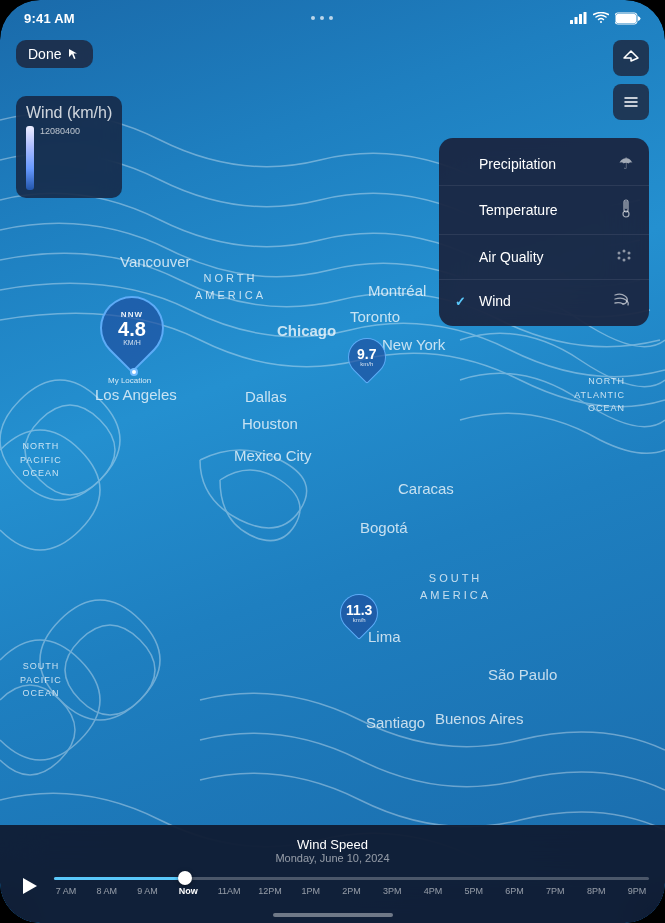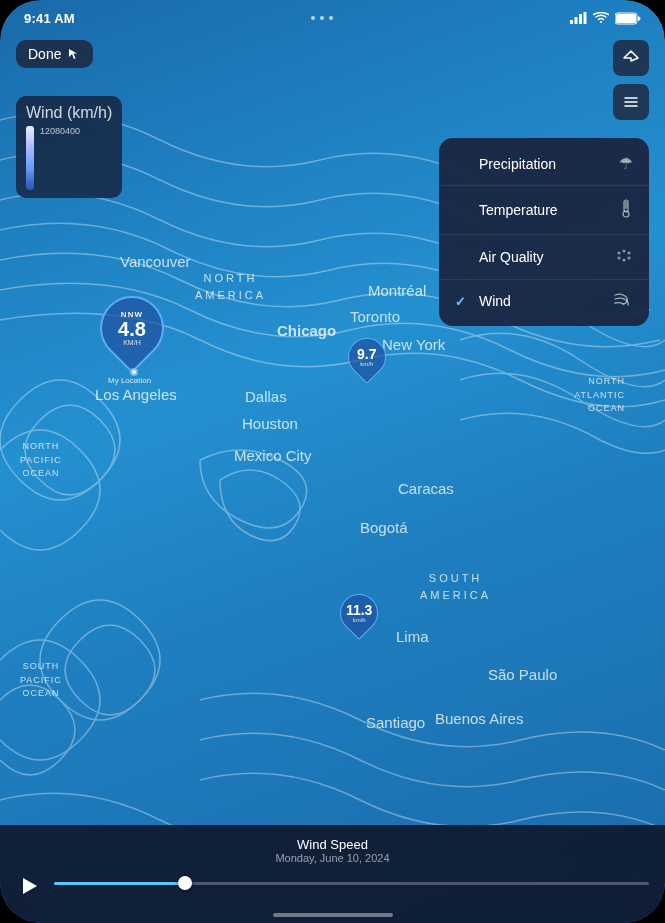--- a/index.html
+++ b/index.html
@@ -521,21 +521,21 @@
     <div class="city-label" style="left: 277px; top: 322px; font-weight: bold;">Chicago</div>
     <div class="city-label" style="left: 245px; top: 388px;">Dallas</div>
     <div class="city-label" style="left: 242px; top: 415px;">Houston</div>
     <div class="city-label" style="left: 95px; top: 386px;">Los Angeles</div>
     <div class="city-label" style="left: 368px; top: 282px;">Montréal</div>
     <div class="city-label" style="left: 350px; top: 308px;">Toronto</div>
     <div class="city-label" style="left: 382px; top: 336px;">New York</div>
     <div class="city-label" style="left: 234px; top: 447px;">Mexico City</div>
     <div class="city-label" style="left: 398px; top: 480px;">Caracas</div>
     <div class="city-label" style="left: 360px; top: 519px;">Bogotá</div>
-    <div class="city-label" style="left: 368px; top: 628px; margin-left: 28px;">Lima</div>
+    <div class="city-label" style="left: 368px; top: 628px;">Lima</div>
     <div class="city-label" style="left: 366px; top: 714px;">Santiago</div>
     <div class="city-label" style="left: 435px; top: 710px;">Buenos Aires</div>
     <div class="city-label" style="left: 488px; top: 666px;">São Paulo</div>
 
     <div class="wind-bubble" style="left: 100px; top: 296px;">
       <div class="wind-bubble-outer">
         <div class="wind-bubble-inner">
           <div class="wind-bubble-dir">NNW</div>
           <div class="wind-bubble-speed">4.8</div>
           <div class="wind-bubble-unit">KM/H</div>
@@ -701,18 +701,35 @@
     </div>
     <div class="timeline-controls">
       <button class="play-btn">
         <div class="play-triangle"></div>
       </button>
       <div class="timeline-track-wrap">
         <div class="timeline-track">
           <div class="timeline-fill"></div>
           <div class="timeline-thumb"></div>
         </div>
+        <div class="timeline-labels">
+          <div class="timeline-label">7 AM</div>
+          <div class="timeline-label">8 AM</div>
+          <div class="timeline-label">9 AM</div>
+          <div class="timeline-label active">Now</div>
+          <div class="timeline-label">11AM</div>
+          <div class="timeline-label">12PM</div>
+          <div class="timeline-label">1PM</div>
+          <div class="timeline-label">2PM</div>
+          <div class="timeline-label">3PM</div>
+          <div class="timeline-label">4PM</div>
+          <div class="timeline-label">5PM</div>
+          <div class="timeline-label">6PM</div>
+          <div class="timeline-label">7PM</div>
+          <div class="timeline-label">8PM</div>
+          <div class="timeline-label">9PM</div>
+        </div>
       </div>
     </div>
   </div>
 
   <div class="home-indicator"></div>
 </div>
 
 </body></html>

